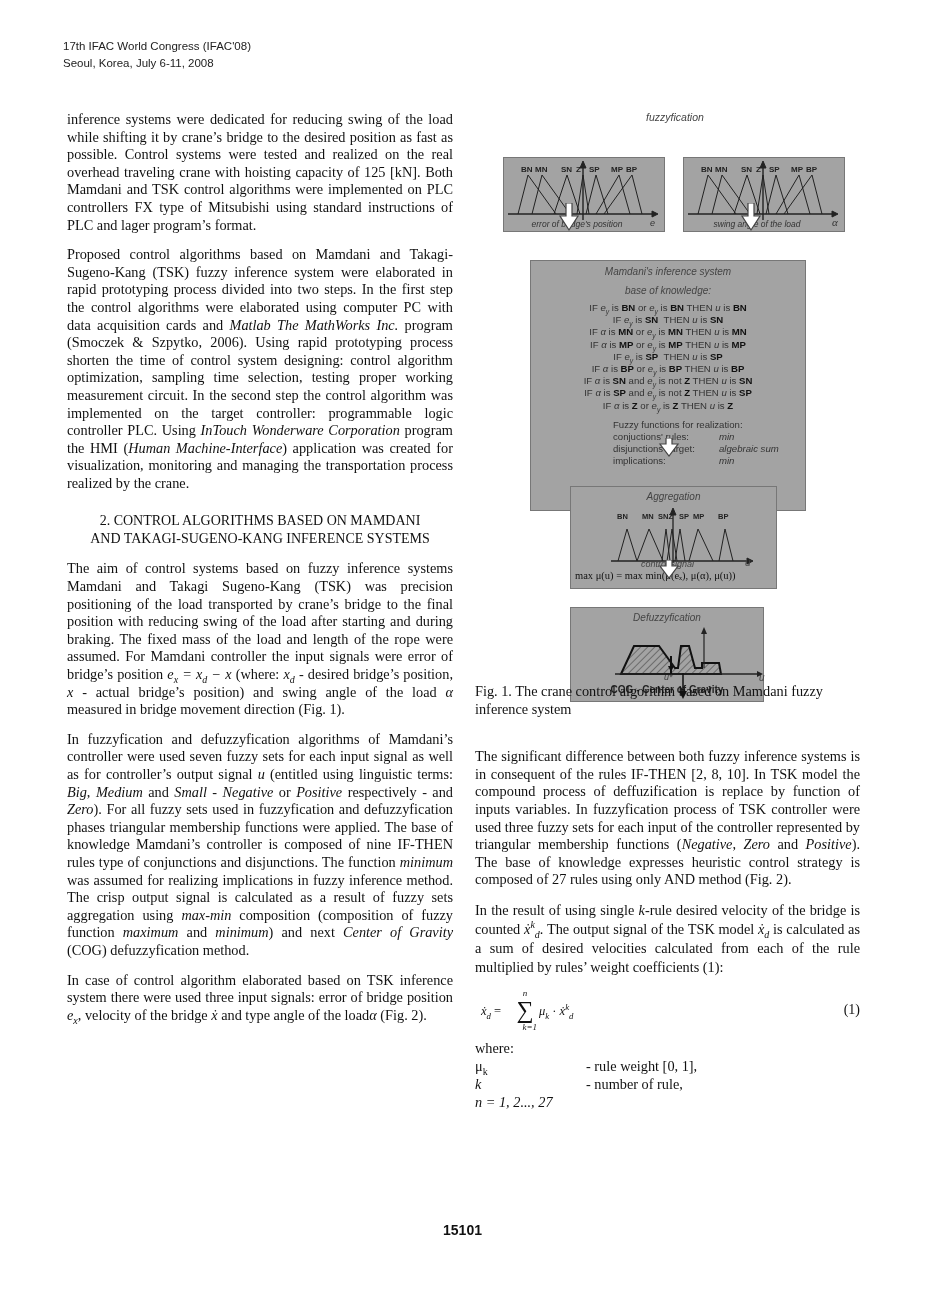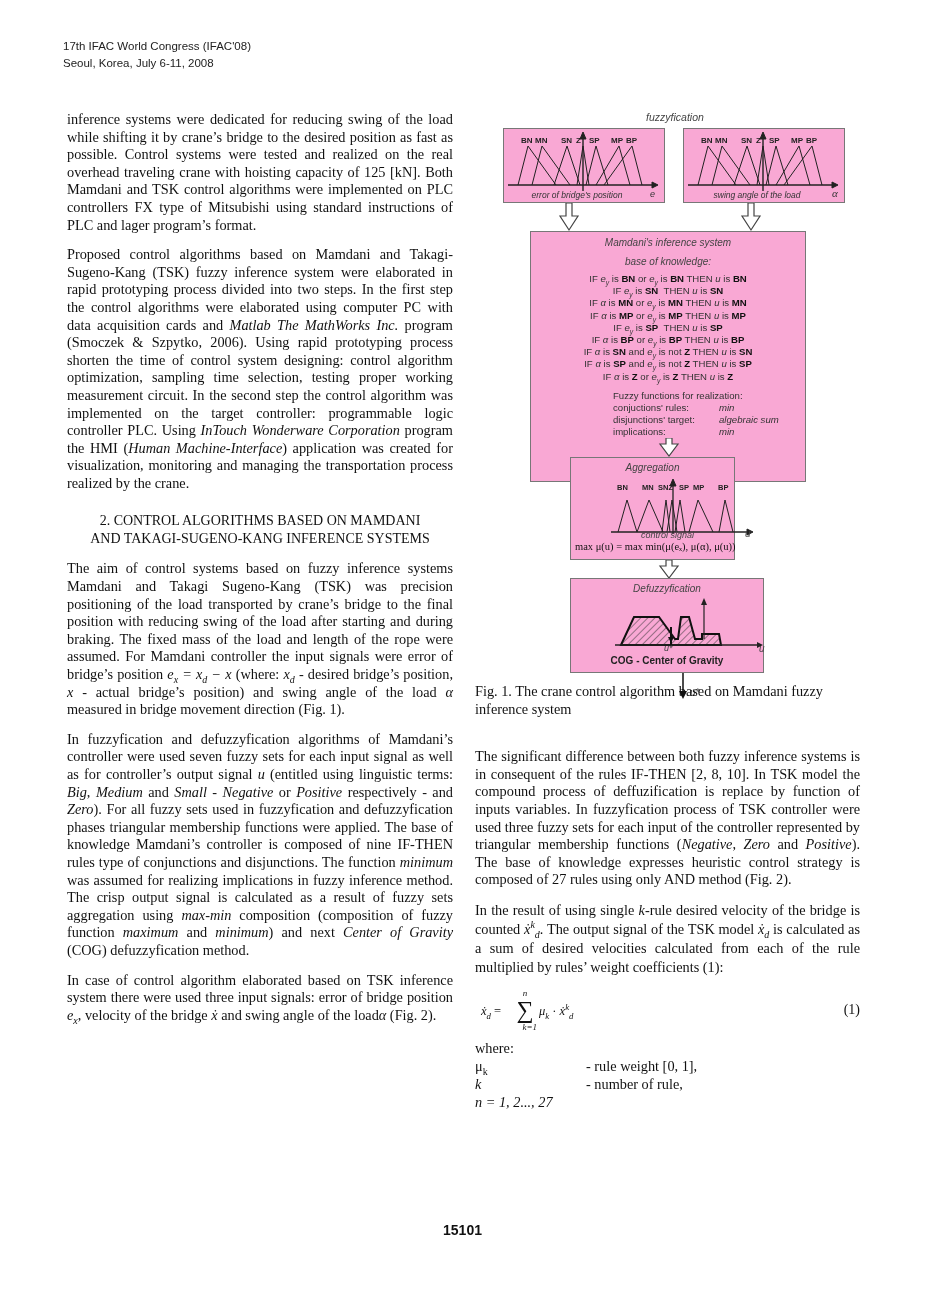--- a/index.html
+++ b/index.html
@@ -9,21 +9,21 @@
   .col p { margin:0 0 12px 0; }
   .col i, .col em { }
   #left { left:67px; top:111px; width:386px; }
   #right { left:475px; top:683px; width:385px; }
   .sec-title { text-align:center; margin:20px 0 12px 0 !important; line-height:18px; font-size:14px; }
   .m { font-family:"Liberation Serif", serif; font-style:italic; }
   sub, sup { font-size:70%; line-height:0; }
   .pagenum { position:absolute; left:0; width:925px; top:1222px; text-align:center; font-family:"Liberation Sans", sans-serif; font-weight:bold; font-size:14px; }
   
   .fig { position:absolute; left:470px; top:105px; width:420px; height:610px; font-family:"Liberation Sans", sans-serif; color:#333; }
-  .fbox { position:absolute; border:1.5px solid #777; background:#f9a8d4; box-sizing:border-box; }
+  .fbox { position:absolute; border:1.5px solid #777; background:#a3a3a3; box-sizing:border-box;margin-top:29px; }
   .ftitle { position:absolute; font-style:italic; font-size:10px; color:#444; text-align:center; }
   .rules { position:absolute; left:0; right:0; text-align:center; font-size:9.6px; line-height:12.2px; color:#333; }
   .rules b { color:#111; }
   .fnc { position:absolute; left:82px; font-size:9.6px; line-height:12px; color:#333; }
   .fnc .lbl { display:inline-block; width:106px; }
   .fnc i { font-style:italic; }
   .eq { position:absolute; font-family:"Liberation Serif", serif; font-size:12.5px; color:#111; white-space:nowrap; }
   .eqnum { position:absolute; right:0; }
   .wh { font-family:"Liberation Serif", serif; font-size:14.3px; }
   .wh .r { display:flex; line-height:18px; }
@@ -41,21 +41,21 @@
   <p>inference systems were dedicated for reducing swing of the load while shifting it by crane’s bridge to the desired position as fast as possible. Control systems were tested and realized on the real overhead traveling crane with hoisting capacity of 125 [kN].  Both Mamdani and TSK control algorithms were implemented on PLC controllers FX type of Mitsubishi using standard instructions of PLC and lager program’s format.</p>
 
   <p><span>Proposed control algorithms based on Mamdani and Takagi-Sugeno-Kang (TSK) fuzzy inference system were elaborated in rapid prototyping process divided into two steps. In the first step the control algorithms were elaborated using computer PC with data acquisition cards and </span><i>Matlab The MathWorks Inc.</i><span> program (Smoczek &amp; Szpytko, 2006). Using rapid prototyping process shorten the time of control system designing: control algorithm optimization, sampling time selection, testing proper working measurement circuit. In the second step the control algorithm was implemented on the target controller: programmable logic controller PLC. Using </span><i>InTouch Wonderware Corporation</i><span> program the HMI (</span><i>Human Machine-Interface</i><span>) application was created for visualization, monitoring and managing the transportation process realized by the crane.</span></p>
 
   <p class="sec-title"><span>2. CONTROL ALGORITHMS BASED ON MAMDANI</span><br><span>AND TAKAGI-SUGENO-KANG INFERENCE SYSTEMS</span></p>
 
   <p><span>The aim of control systems based on fuzzy inference systems Mamdani and Takagi Sugeno-Kang  (TSK) was precision positioning of the load transported by crane’s bridge to the final position with reducing swing of the load after starting and during braking. The fixed mass of the load and length of the rope were assumed. For Mamdani controller the input signals were error of bridge’s position </span><span class="m"><span>e</span><sub>x</sub><span> = x</span><sub>d</sub><span> − x</span></span><span> (where: </span><span class="m"><span>x</span><sub>d</sub></span><span> - desired bridge’s position, </span><span class="m">x</span><span> - actual bridge’s position) and swing angle of the load </span><span class="m">α</span><span> measured in bridge movement direction (Fig. 1).</span></p>
 
   <p><span>In fuzzyfication and defuzzyfication algorithms of Mamdani’s controller were used seven fuzzy sets for each input signal  as well as for controller’s output signal </span><i>u</i><span> (entitled using linguistic terms: </span><i>Big</i><span>, </span><i>Medium</i><span> and </span><i>Small - Negative</i><span> or </span><i>Positive</i><span> respectively - and </span><i>Zero</i><span>). For all fuzzy sets used in fuzzyfication and defuzzyfication phases triangular membership functions were applied. The base of knowledge Mamdani’s controller is composed of nine IF-THEN rules type of conjunctions and disjunctions. The function </span><i>minimum</i><span> was assumed for realizing implications in fuzzy inference method. The crisp output signal is calculated as a result of fuzzy sets aggregation using </span><i>max-min</i><span> composition (composition of fuzzy function </span><i>maximum</i><span> and </span><i>minimum</i><span>) and next </span><i>Center of Gravity</i><span> (COG) defuzzyfication method.</span></p>
 
-  <p><span>In case of control algorithm elaborated based on TSK inference system  there were used three input signals: error of bridge position </span><span class="m"><span>e</span><sub>x</sub></span><span>, velocity of the bridge </span><span class="m">ẋ</span><span> and swing angle of the load</span><span class="m">α</span><span>  (Fig. 2).</span></p>
+  <p><span>In case of control algorithm elaborated based on TSK inference system  there were used three input signals: error of bridge position </span><span class="m"><span>e</span><sub>x</sub></span><span>, velocity of the bridge </span><span class="m">ẋ</span><span> and type angle of the load</span><span class="m">α</span><span>  (Fig. 2).</span></p>
 </div>
 
 <div class="fig">
   <div class="ftitle" style="left:145px; top:6px; width:120px; font-size:10.5px;">fuzzyfication</div>
 
   <div class="fbox" style="left:33px; top:23px; width:162px; height:75px;">
     <svg width="160" height="72" viewBox="0 0 160 72">
       <g font-family="Liberation Sans, sans-serif" font-size="8" font-weight="bold" fill="#222">
         <text x="17" y="14">BN</text>
           <text x="31" y="14">MN</text>
@@ -138,21 +138,21 @@
       <div><span class="lbl">conjuctions' rules:</span><i>min</i></div>
       <div><span class="lbl">disjunctions' target:</span><i>algebraic sum</i></div>
       <div><span class="lbl">implications:</span><i>min</i></div>
     </div>
   </div>
 
   <svg style="position:absolute; left:0; top:333px;" width="420" height="20">
     <polygon points="196,0 202,0 202,6 208,6 199,18 190,6 196,6" stroke="#444" stroke-width="1.2" fill="#fff"></polygon>
   </svg>
 
-  <div class="fbox" style="left:100px; top:352px; width:165px; height:103px;">
+  <div class="fbox" style="left:100px; top:352px; width:207px; height:103px;">
     <div class="ftitle" style="left:0; right:0; top:4px;">Aggregation</div>
     <svg style="position:absolute; left:0; top:18px;" width="205" height="62">
       <g font-family="Liberation Sans, sans-serif" font-size="7.5" font-weight="bold" fill="#222">
         <text x="46" y="14">BN</text>
           <text x="71" y="14">MN</text>
           <text x="87" y="14">SNZ</text>
           <text x="108" y="14">SP</text>
           <text x="122" y="14">MP</text>
           <text x="147" y="14">BP</text>
       </g>

